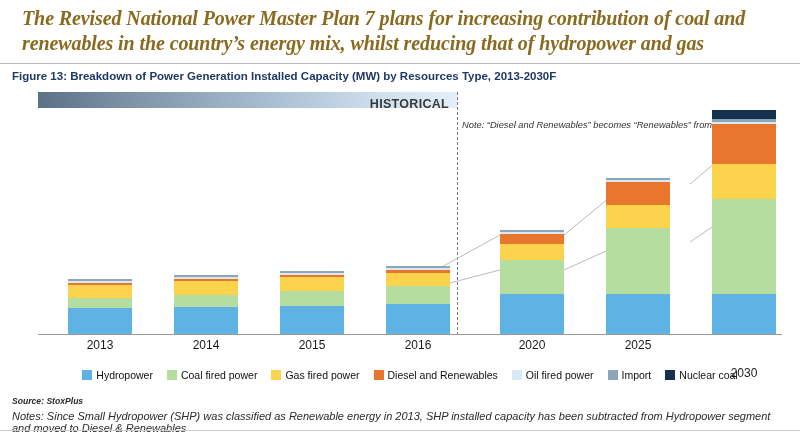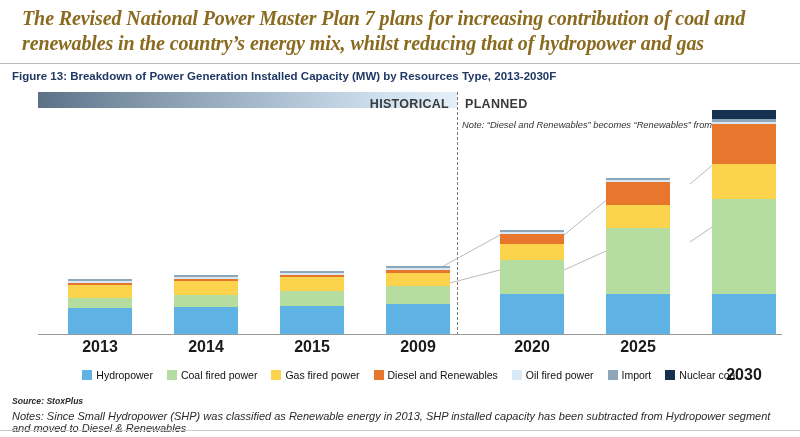--- a/index.html
+++ b/index.html
@@ -160,22 +160,22 @@
     position: absolute;
     left: 38px;
     top: 338px;
     width: 744px;
     height: 18px;
   }
   .xtick {
     position: absolute;
     width: 90px;
     text-align: center;
-    font-size: 16px;
-    font-weight: bold;
+    font-size: 12px;
+    font-weight: normal;
     color: #1a1a1a;
   }
 
   
   .legend {
     position: absolute;
     left: 38px;
     top: 366px;
     width: 744px;
     height: 18px;
@@ -231,23 +231,20 @@
 <div class="headline">The Revised National Power Master Plan 7 plans for increasing contribution of coal and renewables in the country’s energy mix, whilst reducing that of hydropower and gas</div>
 <div class="headline-rule"></div>
 
 <div class="fig-title">Figure 13: Breakdown of Power Generation Installed Capacity (MW) by Resources Type, 2013-2030F</div>
 
 <div class="plot">
 
   <div class="band">
     <div class="band-hist">
       <span class="band-hist-label">HISTORICAL</span>
-    </div>
-    <div class="band-plan">
-      <span class="band-plan-label">PLANNED</span>
     </div>
   </div>
 
   <div class="band-note">Note: “Diesel and Renewables” becomes “Renewables” from 2020</div>
 
   <div class="divider"></div>
 
   <svg class="connector" viewBox="0 0 744 243" preserveAspectRatio="none">
     <g stroke="#bbbbbb" stroke-width="1" fill="none">
       <line x1="400" y1="177" x2="462" y2="143"></line>
@@ -319,21 +316,21 @@
       </div>
     </div>
 
   <div class="baseline"></div>
 </div>
 
 <div class="xaxis">
     <div class="xtick" style="left: 17px;">2013</div>
     <div class="xtick" style="left: 123px;">2014</div>
     <div class="xtick" style="left: 229px;">2015</div>
-    <div class="xtick" style="left: 335px;">2009</div>
+    <div class="xtick" style="left: 335px;">2016</div>
     <div class="xtick" style="left: 449px;">2020</div>
     <div class="xtick" style="left: 555px;">2025</div>
     <div class="xtick" style="left: 661px; margin-top: 28px;">2030</div>
   </div>
 
 <div class="legend">
     <div class="legend-item">
       <span class="legend-swatch" style="background: rgb(94, 179, 228);"></span>
       <span>Hydropower</span>
     </div>

